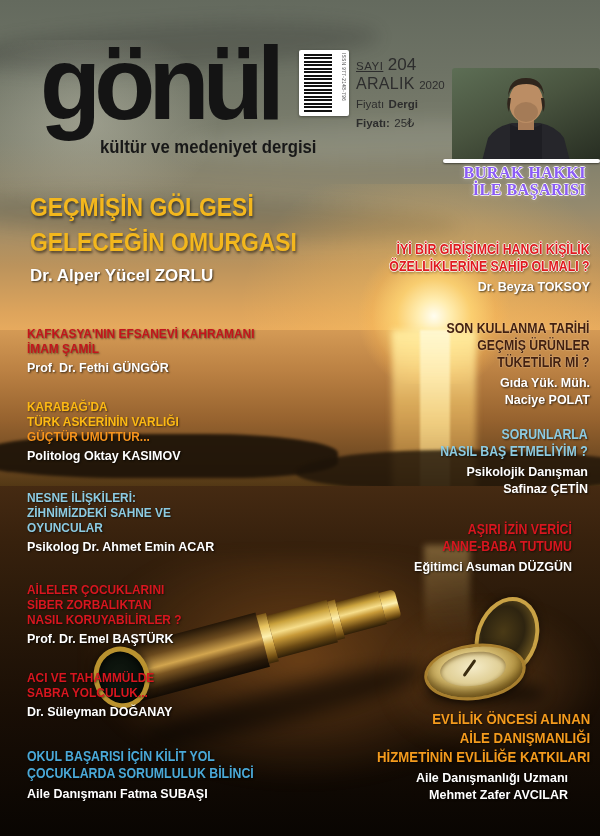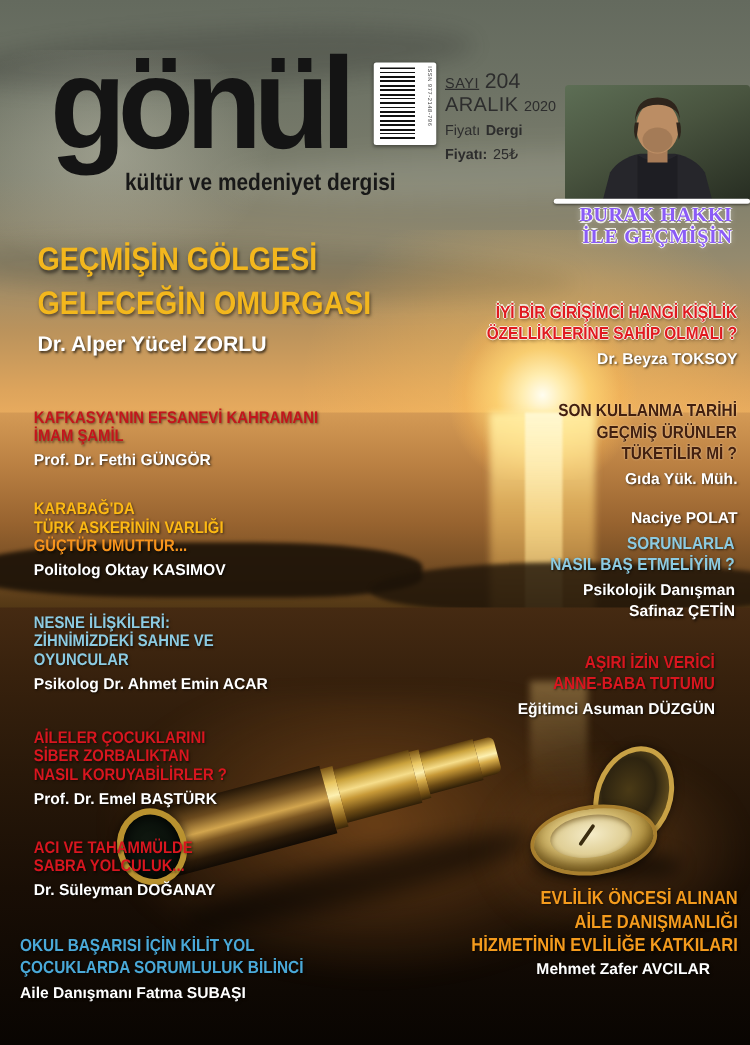--- a/index.html
+++ b/index.html
@@ -171,21 +171,21 @@
       <ellipse cx="74" cy="34" rx="17" ry="21" fill="#bb8d64"></ellipse>
       <ellipse cx="74" cy="44" rx="12" ry="10" fill="#8a6647" opacity=".45"></ellipse>
       <path d="M56,30 Q56,10 74,10 Q92,10 92,30 Q92,22 86,19 Q78,14 66,17 Q57,20 56,30 Z" fill="#2f251c"></path>
       <path d="M56,30 Q54,38 57,44 L59,30 Z" fill="#2f251c"></path>
       <path d="M92,30 Q94,38 91,44 L89,30 Z" fill="#2f251c"></path>
     </svg>
   </div>
   <div class="abs banner-bar"></div>
   <div class="abs interview-text">
     <div>BURAK HAKKI</div>
-    <div>İLE GEÇMİŞİN</div>
+    <div>İLE BAŞARISI</div>
   </div>
 
   <div class="abs logo">gönül</div>
   <div class="abs tagline">kültür ve medeniyet dergisi</div>
 
   <div class="abs barcode">
     <div class="abs barcode-bars"></div>
     <div class="abs barcode-num">ISSN 977-2148-796</div>
   </div>
 
@@ -244,21 +244,21 @@
   </div>
 
   <div class="feat" style="left:27px; top:670px;">
     <div class="t-title sz13 redbright cond-l">
       <div>ACI VE TAHAMMÜLDE</div>
       <div>SABRA YOLCULUK...</div>
     </div>
     <div class="author">Dr. Süleyman DOĞANAY</div>
   </div>
 
-  <div class="feat" style="left:16px; top:748px;">
+  <div class="feat" style="left:27px; top:748px;">
     <div class="t-title sz14 blue cond-l">
       <div>OKUL BAŞARISI İÇİN KİLİT YOL</div>
       <div>ÇOCUKLARDA SORUMLULUK BİLİNCİ</div>
     </div>
     <div class="author">Aile Danışmanı Fatma SUBAŞI</div>
   </div>
 
   <div class="feat r" style="right:10px; top:241px;">
     <div class="t-title sz14 redoutline cond-r">
       <div>İYİ BİR GİRİŞİMCİ HANGİ KİŞİLİK</div>
@@ -267,21 +267,21 @@
     <div class="author">Dr. Beyza TOKSOY</div>
   </div>
 
   <div class="feat r" style="right:10px; top:320px;">
     <div class="t-title sz14 darkbrown cond-r">
       <div>SON KULLANMA TARİHİ</div>
       <div>GEÇMİŞ ÜRÜNLER</div>
       <div>TÜKETİLİR Mİ ?</div>
     </div>
     <div class="author">Gıda Yük. Müh.</div>
-    <div class="author" style="margin-top:15px;">Naciye POLAT</div>
+    <div class="author" style="margin-top:1px;">Naciye POLAT</div>
   </div>
 
   <div class="feat r" style="right:12px; top:426px;">
     <div class="t-title sz14 bluelight cond-r">
       <div>SORUNLARLA</div>
       <div>NASIL BAŞ ETMELİYİM ?</div>
     </div>
     <div class="author">Psikolojik Danışman</div>
     <div class="author" style="margin-top:1px;">Safinaz ÇETİN</div>
   </div>
@@ -293,16 +293,17 @@
     </div>
     <div class="author">Eğitimci Asuman DÜZGÜN</div>
   </div>
 
   <div class="feat r" style="right:10px; top:709px;">
     <div class="t-title sz15 orange cond-r">
       <div>EVLİLİK ÖNCESİ ALINAN</div>
       <div>AİLE DANIŞMANLIĞI</div>
       <div>HİZMETİNİN EVLİLİĞE KATKILARI</div>
     </div>
+    <div class="author" style="margin-right:22px;">Aile Danışmanlığı Uzmanı</div>
     <div class="author" style="margin-top:1px; margin-right:22px;">Mehmet Zafer AVCILAR</div>
   </div>
 
 </div>
 
 </body></html>

